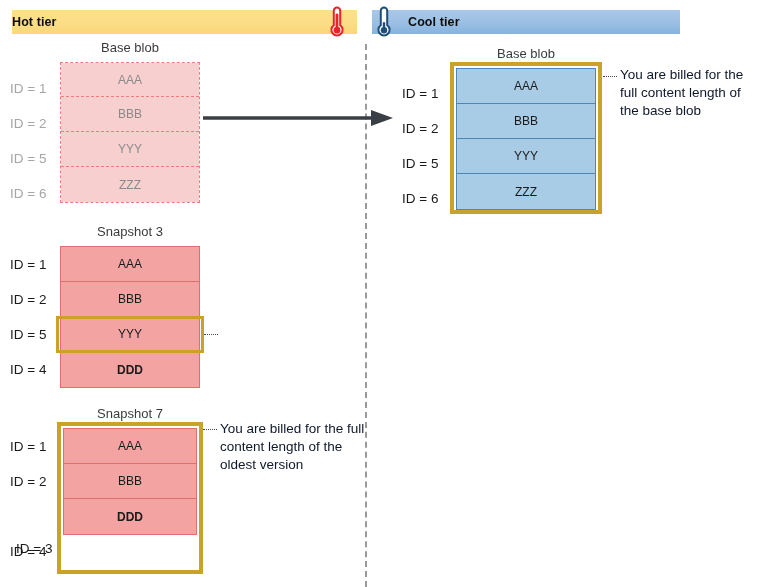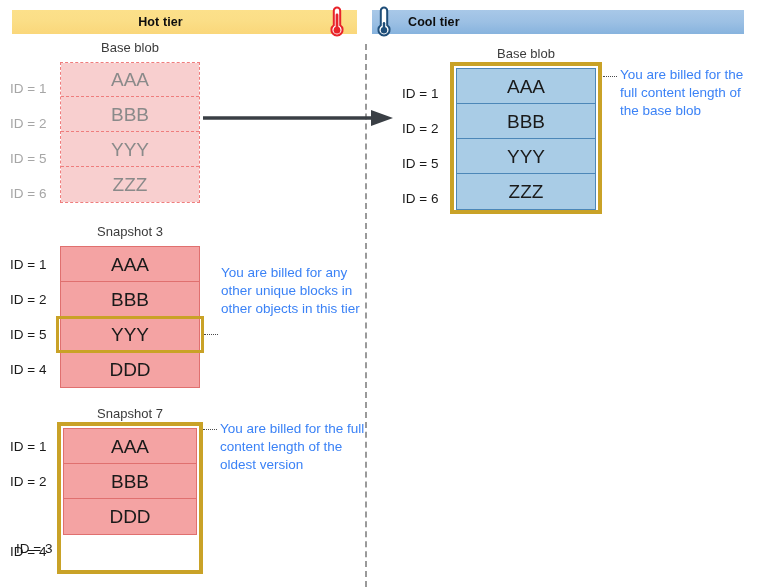--- a/index.html
+++ b/index.html
@@ -25,26 +25,26 @@
     position: absolute;
     height: 24px;
     top: 10px;
     display: flex;
     align-items: center;
   }
   .tier-bar.hot {
     left: 12px;
     width: 345px;
     background: linear-gradient(to bottom, #FCE08A 0%, #FBDE87 45%, #FAD77A 100%);
-    justify-content: center;
+    justify-content: flex-start;
     padding-right: 48px;
   }
   .tier-bar.cool {
     left: 372px;
-    width: 372px;
+    width: 308px;
     background: linear-gradient(to bottom, #A8C8E8 0%, #9CC0E4 50%, #87B3DE 100%);
     justify-content: flex-start;
     padding-left: 36px;
   }
   .tier-label {
     font-size: 12.5px;
     font-weight: bold;
     color: #0d0d0d;
     letter-spacing: 0.1px;
     white-space: nowrap;
@@ -106,31 +106,31 @@
   .block {
     position: absolute;
     left: 0;
     top: 0;
   }
   .row {
     position: relative;
     display: flex;
     align-items: center;
     justify-content: center;
-    font-size: 19px;
+    font-size: 12px;
     color: #1a1a1a;
   }
   .row .val { line-height: 1; }
 
   
   .block.pink .row {
     background: #F4A3A3;
     border-bottom: 1px solid #E0706F;
   }
-  .block.pink .row:last-child { border-bottom: none; }
+  .block.pink .row:last-child { border-bottom: none; font-weight: bold; }
   .block.pink { border: 1px solid #E0706F; }
 
   
   .block.faded {
     border: 1.5px dashed #EF7D7D;
   }
   .block.faded .row {
     background: #F8CFCF;
     border-bottom: 1.5px dashed #EF7D7D;
     color: #8a8a8a;
@@ -164,21 +164,21 @@
   }
   .gold-outline.thick {
     border: 4px solid #C9A227;
   }
 
   
   .note {
     position: absolute;
     font-size: 13.5px;
     line-height: 18px;
-    color: #3b82f6;
+    color: #0f172a;
   }
   .leader {
     position: absolute;
     border-top: 1.5px dotted #4a4a4a;
     height: 0;
   }
 </style>
 </head>
 <body>
 
@@ -250,21 +250,20 @@
       </div>
     </div>
   </div>
   <div class="gold-outline" style="left:56px; top:316px; width:148px; height:37px;"></div>
   <div class="id-label" style="left:10px; top:257px;">ID = 1</div>
   <div class="id-label" style="left:10px; top:292px;">ID = 2</div>
   <div class="id-label" style="left:10px; top:327px;">ID = 5</div>
   <div class="id-label" style="left:10px; top:362px;">ID = 4</div>
 
   <div class="leader" style="left:204px; top:334px; width:14px;"></div>
-  <div class="note" style="left:221px; top:264px; width:150px;">You are billed for any other unique blocks in other objects in this tier</div>
 
   <div class="group" style="left:63px; top:428px; width:134px;">
     <div class="group-title">Snapshot 7</div>
     <div class="block pink" style="width:134px;">
       <div class="row" style="height:35px;">
         <span class="val">AAA</span>
       </div>
       <div class="row" style="height:35px;">
         <span class="val">BBB</span>
       </div>

